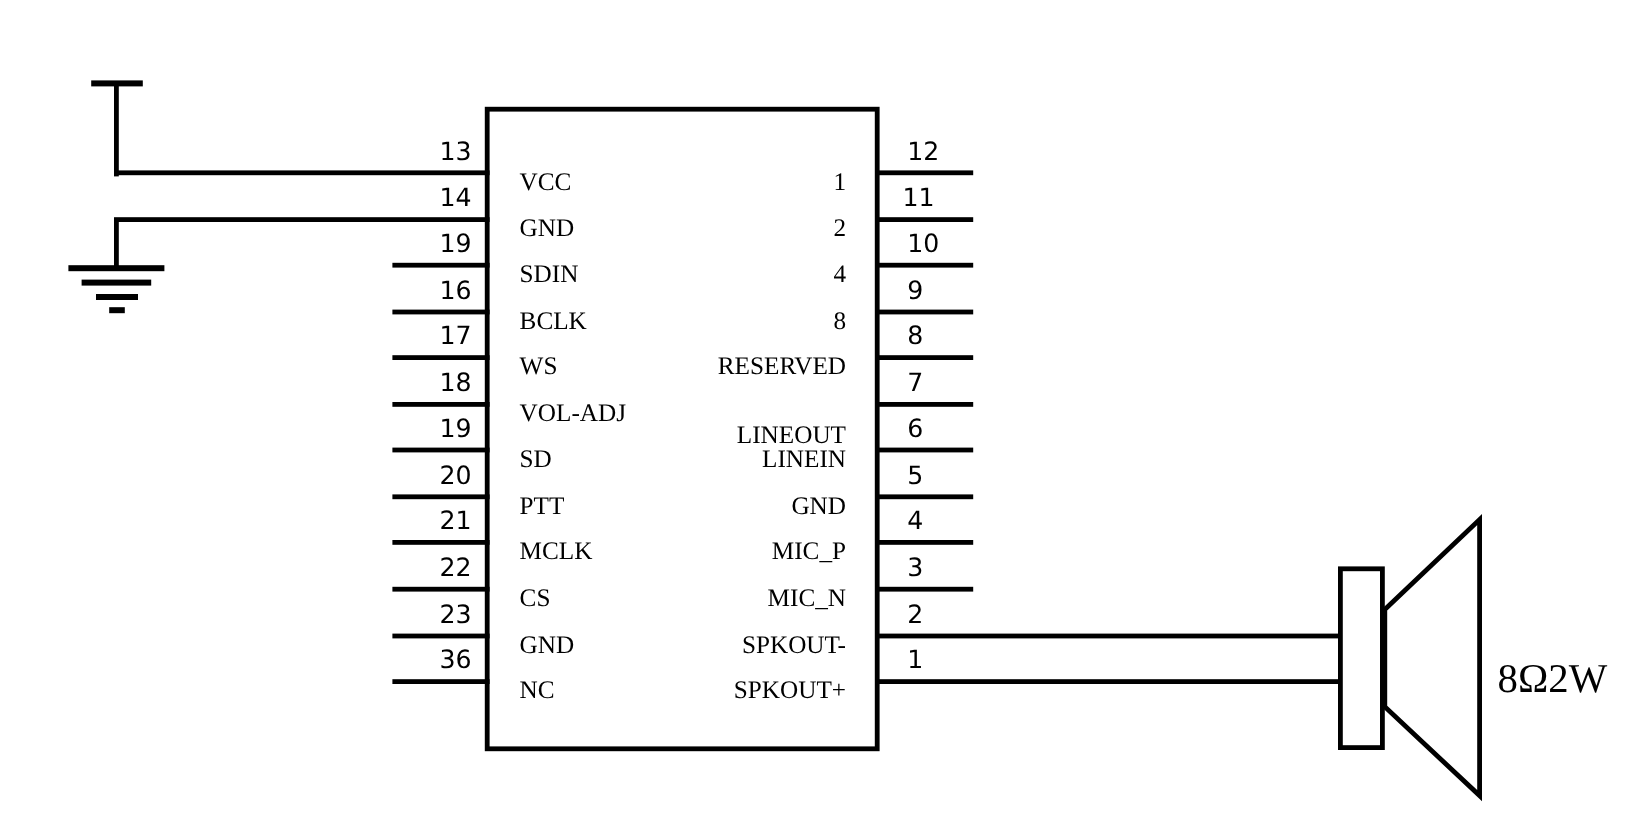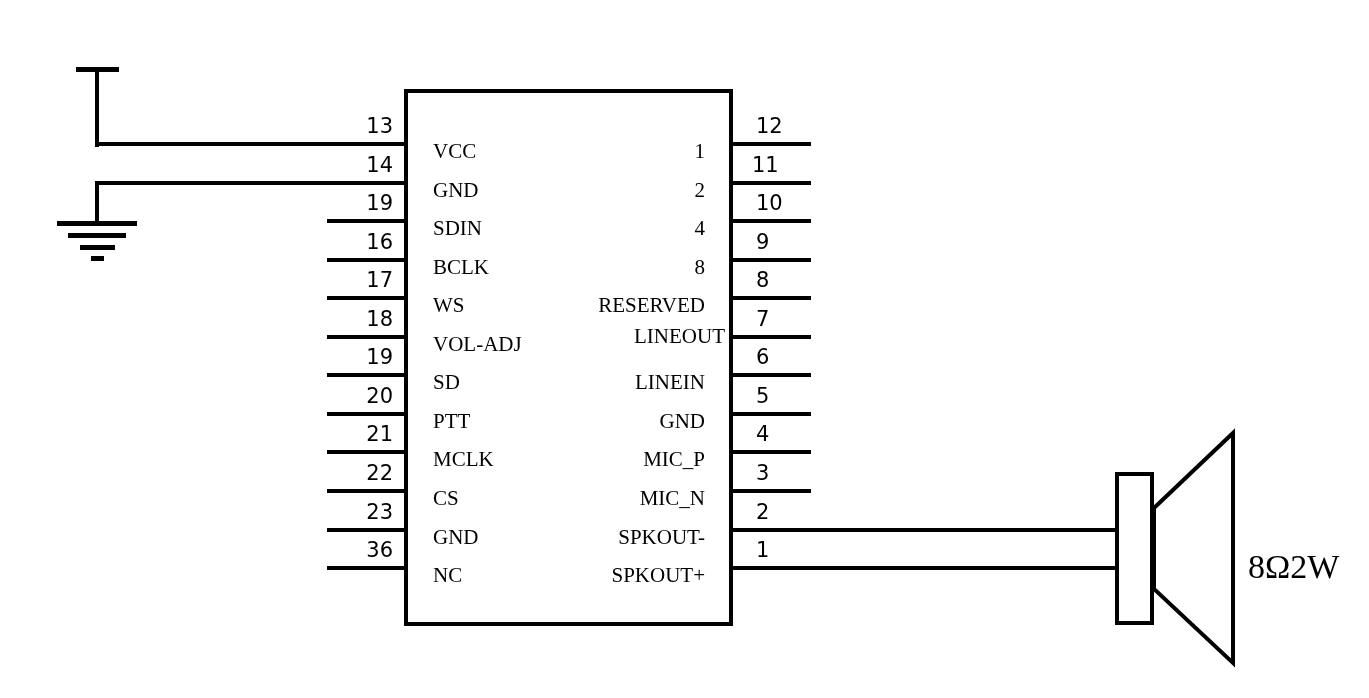--- a/index.html
+++ b/index.html
@@ -144,21 +144,21 @@
       <div class="pin-number right-side" style="left: 756px; top: 190px; width: 70px;">10</div>
       <div class="pin-label right-side" style="left: 450px; top: 215px; width: 255px;">4</div>
       <div class="wire" style="left: 731px; top: 258px; width: 80px; height: 4px;"></div>
       <div class="pin-number right-side" style="left: 756px; top: 229px; width: 70px;">9</div>
       <div class="pin-label right-side" style="left: 450px; top: 254px; width: 255px;">8</div>
       <div class="wire" style="left: 731px; top: 296px; width: 80px; height: 4px;"></div>
       <div class="pin-number right-side" style="left: 756px; top: 267px; width: 70px;">8</div>
       <div class="pin-label right-side" style="left: 450px; top: 292px; width: 255px;">RESERVED</div>
       <div class="wire" style="left: 731px; top: 335px; width: 80px; height: 4px;"></div>
       <div class="pin-number right-side" style="left: 756px; top: 306px; width: 70px;">7</div>
-      <div class="pin-label right-side" style="left: 450px; top: 323px; width: 255px; margin-left: 20px;">LINEOUT</div>
+      <div class="pin-label right-side" style="left: 450px; top: 349px; width: 255px;">LINEOUT</div>
       <div class="wire" style="left: 731px; top: 373px; width: 80px; height: 4px;"></div>
       <div class="pin-number right-side" style="left: 756px; top: 344px; width: 70px;">6</div>
       <div class="pin-label right-side" style="left: 450px; top: 369px; width: 255px;">LINEIN</div>
       <div class="wire" style="left: 731px; top: 412px; width: 80px; height: 4px;"></div>
       <div class="pin-number right-side" style="left: 756px; top: 383px; width: 70px;">5</div>
       <div class="pin-label right-side" style="left: 450px; top: 408px; width: 255px;">GND</div>
       <div class="wire" style="left: 731px; top: 450px; width: 80px; height: 4px;"></div>
       <div class="pin-number right-side" style="left: 756px; top: 421px; width: 70px;">4</div>
       <div class="pin-label right-side" style="left: 450px; top: 446px; width: 255px;">MIC_P</div>
       <div class="wire" style="left: 731px; top: 489px; width: 80px; height: 4px;"></div>

